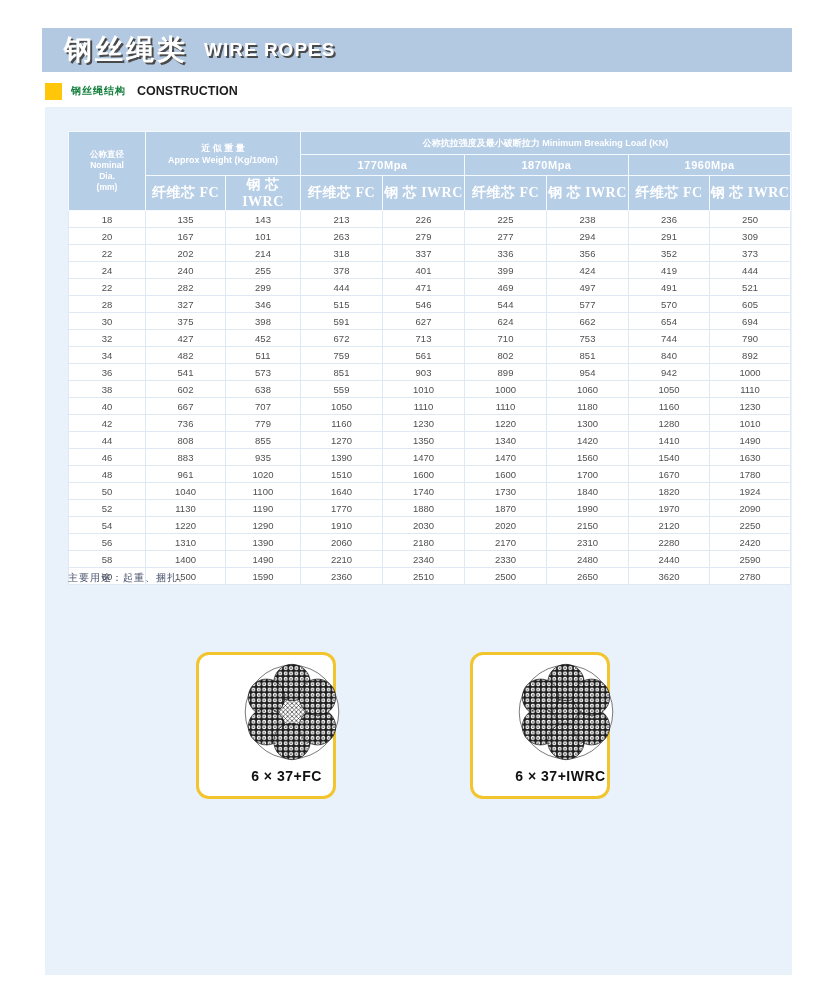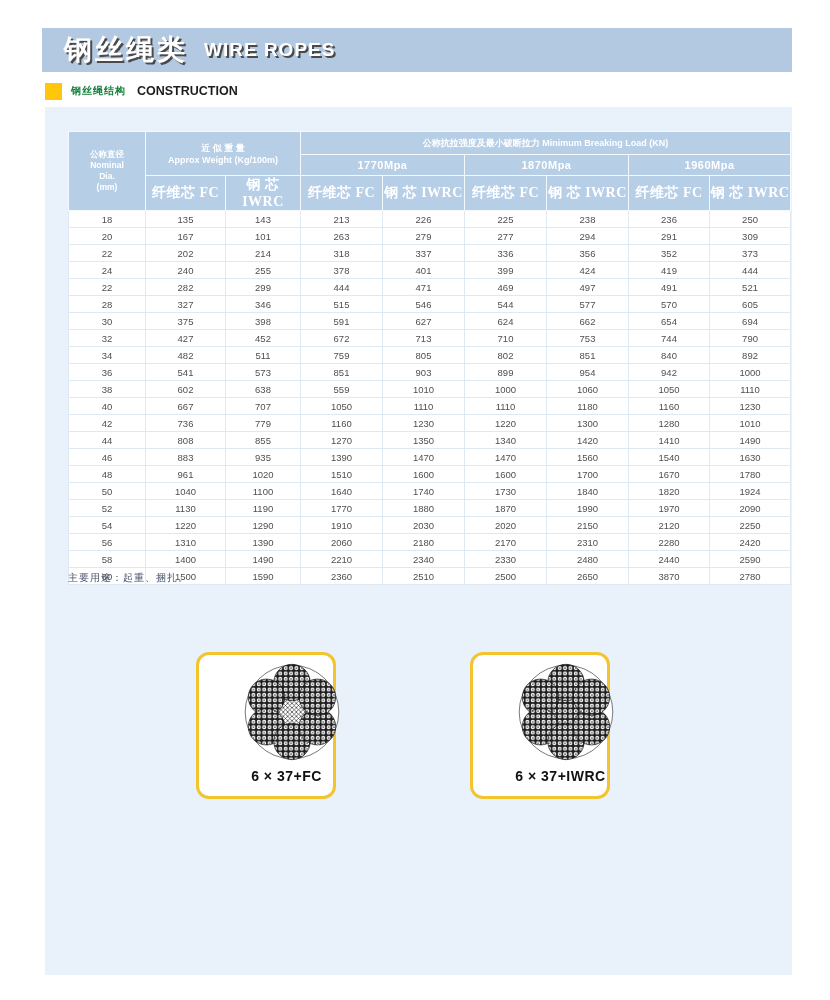--- a/index.html
+++ b/index.html
@@ -218,21 +218,21 @@
           <td>710</td>
           <td>753</td>
           <td>744</td>
           <td>790</td>
         </tr>
         <tr>
           <td>34</td>
           <td>482</td>
           <td>511</td>
           <td>759</td>
-          <td>805</td>
+          <td>561</td>
           <td>802</td>
           <td>851</td>
           <td>840</td>
           <td>892</td>
         </tr>
         <tr>
           <td>36</td>
           <td>541</td>
           <td>573</td>
           <td>851</td>
@@ -364,21 +364,21 @@
           <td>2590</td>
         </tr>
         <tr>
           <td>60</td>
           <td>1500</td>
           <td>1590</td>
           <td>2360</td>
           <td>2510</td>
           <td>2500</td>
           <td>2650</td>
-          <td>3870</td>
+          <td>3620</td>
           <td>2780</td>
         </tr>
       </tbody>
   </table>
 
   <div class="note">主要用途：起重、捆扎。</div>
 
   <div class="card card-fc">
     <div><svg viewBox="0 0 120 120" width="104" height="104">
           <defs>

